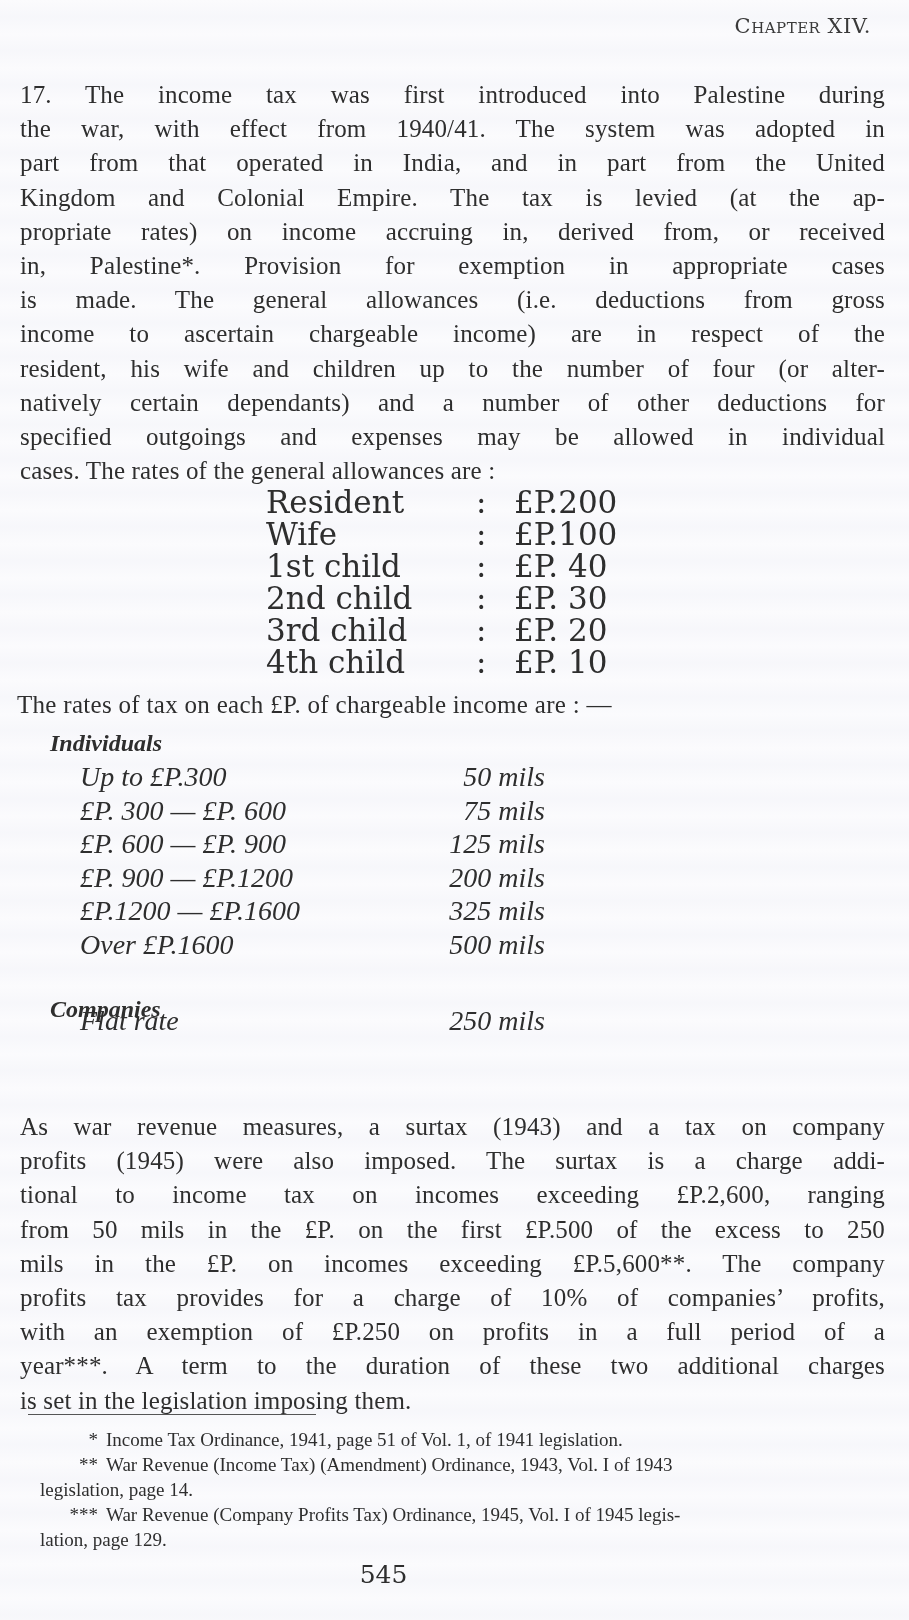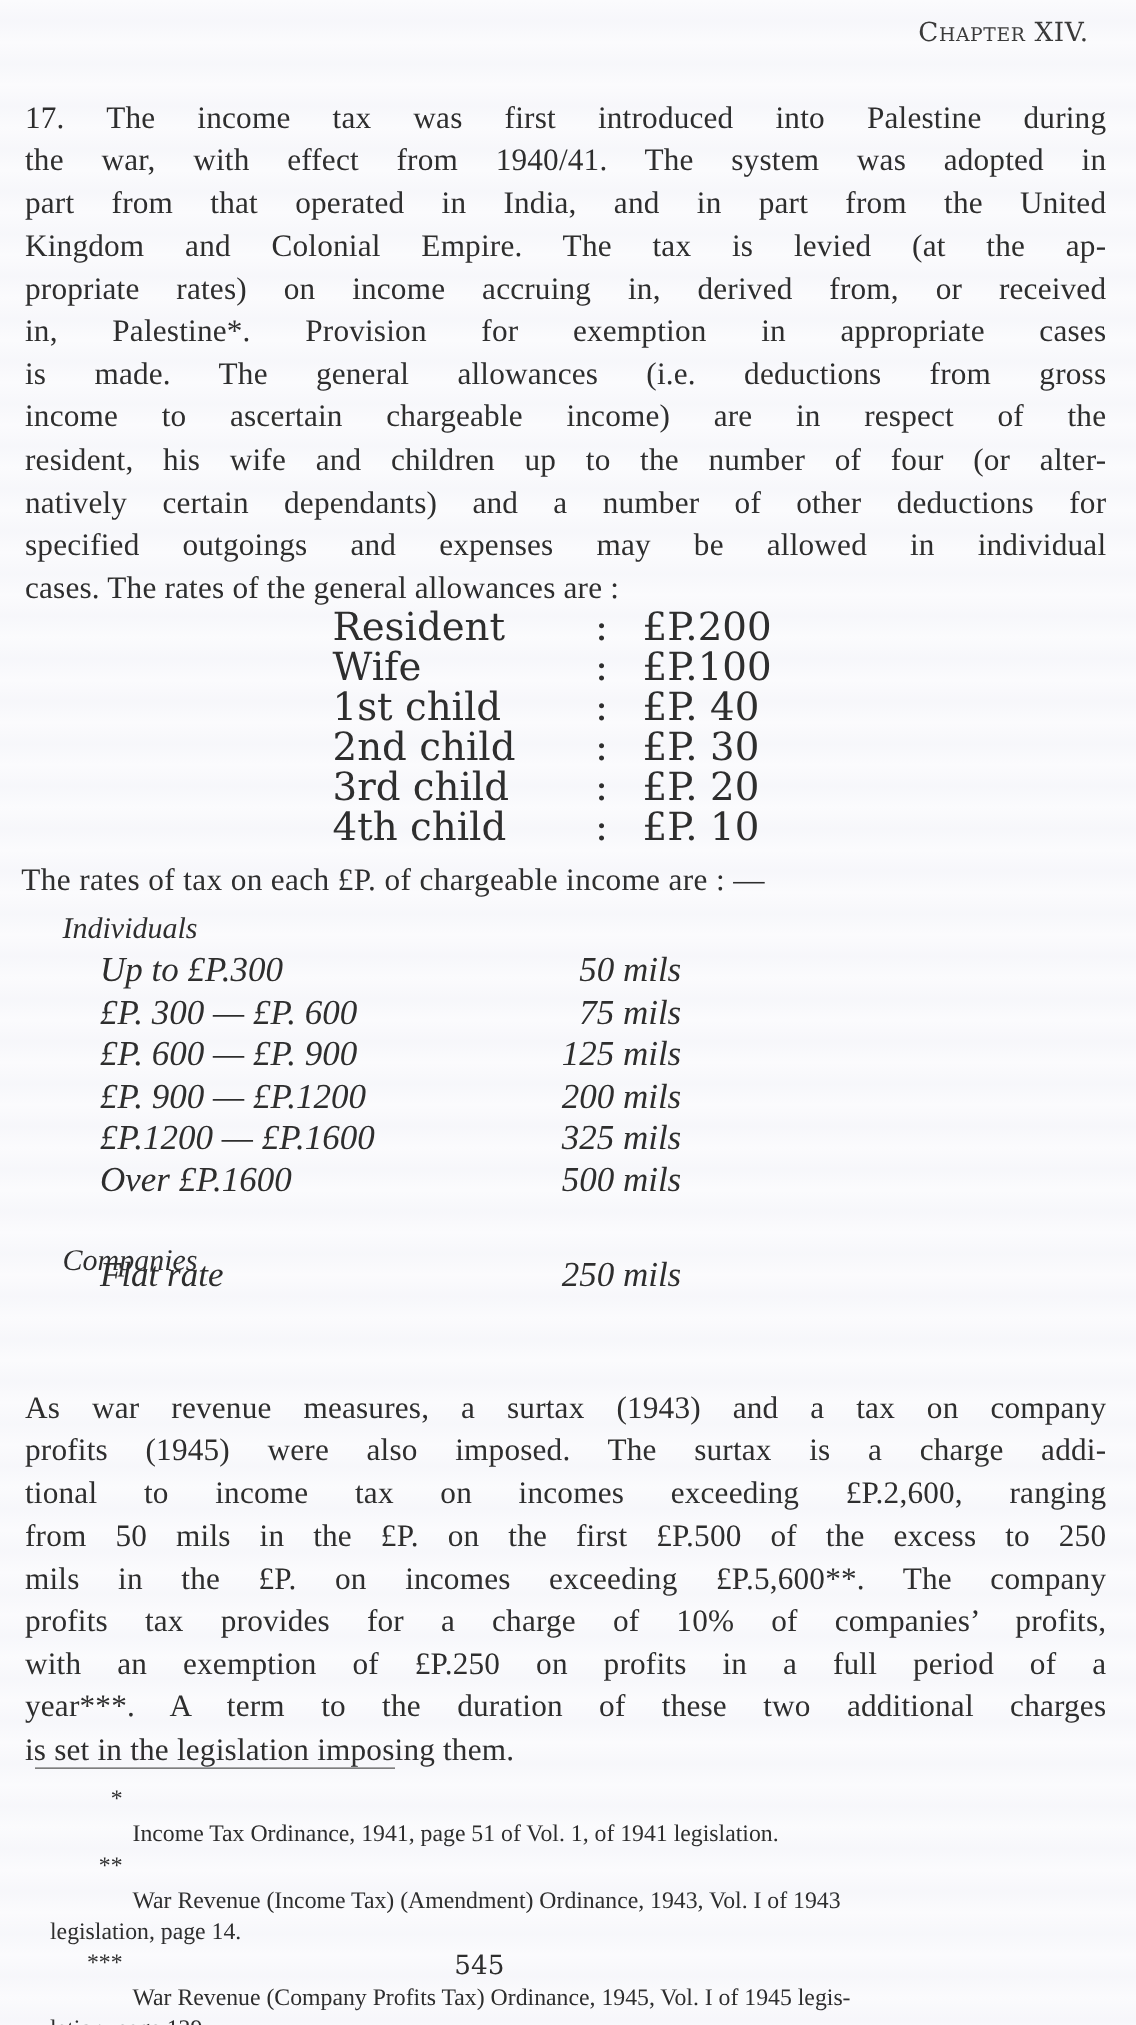--- a/index.html
+++ b/index.html
@@ -29,36 +29,36 @@
   .allowances {
     position: absolute; left: 266px; top: 486px;
     font-size: 31px; line-height: 32px;
     font-family: "DejaVu Serif", serif;
   }
   .allowances .row { display: flex; height: 32px; }
   .allowances .lbl { width: 210px; }
   .allowances .colon { width: 38px; }
   .allowances .val { width: 120px; white-space: pre; }
   .rates-intro { position: absolute; left: 17px; top: 691px; font-size: 25px; font-family: "Liberation Serif", serif; letter-spacing: 0.3px; }
-  .section-head { position: absolute; left: 50px; font-style: italic; font-size: 24px; font-family: "Liberation Serif", serif; }
+  .section-head { position: absolute; left: 50px; font-style: italic; font-size: 24px; font-family: "Liberation Serif", serif; font-weight: bold; }
   .sh-ind { top: 730px; }
   .sh-comp { top: 996px; }
   .rate-table { position: absolute; left: 80px; font-size: 28px; line-height: 33.5px; font-family: "Liberation Serif", serif; font-style: italic; }
   .rt-ind { top: 760px; }
   .rt-comp { top: 1004px; }
   .rate-table .row { display: flex; height: 33.5px; }
   .rate-table .band { width: 340px; white-space: pre; }
   .rate-table .rate { width: 125px; text-align: right; }
   .para2 { top: 1090px; }
   .fn-rule { position: absolute; left: 28px; top: 1414px; width: 288px; height: 1px; background: #555; }
   .footnotes { position: absolute; left: 40px; top: 1427px; width: 850px; font-size: 19px; line-height: 25px; font-family: "Liberation Serif", serif; }
   .fn { display: flex; }
   .fn .mark { width: 66px; text-align: right; padding-right: 8px; box-sizing: border-box; flex-shrink: 0; }
-  .fn .txt { flex: 1; margin-top: 28px; }
-  .page-number { position: absolute; left: 0; width: 767px; top: 1560px; text-align: center; font-size: 21px; font-family: "DejaVu Serif", serif; }
+  .fn .txt { flex: 1; }
+  .page-number { position: absolute; left: 0; width: 767px; top: 1560px; text-align: center; font-size: 25px; font-family: "DejaVu Serif", serif; }
   .bleed { position: absolute; left: 0; top: 0; width: 909px; height: 1620px; pointer-events: none;
     background: repeating-linear-gradient(180deg, rgba(190,195,220,0.0) 0px, rgba(190,195,220,0.07) 17px, rgba(190,195,220,0.0) 34px); }
 </style>
 </head>
 <body>
 
 <div class="page">
   <div class="bleed"></div>
 
   <div class="running-head">Chapter XIV.</div>

